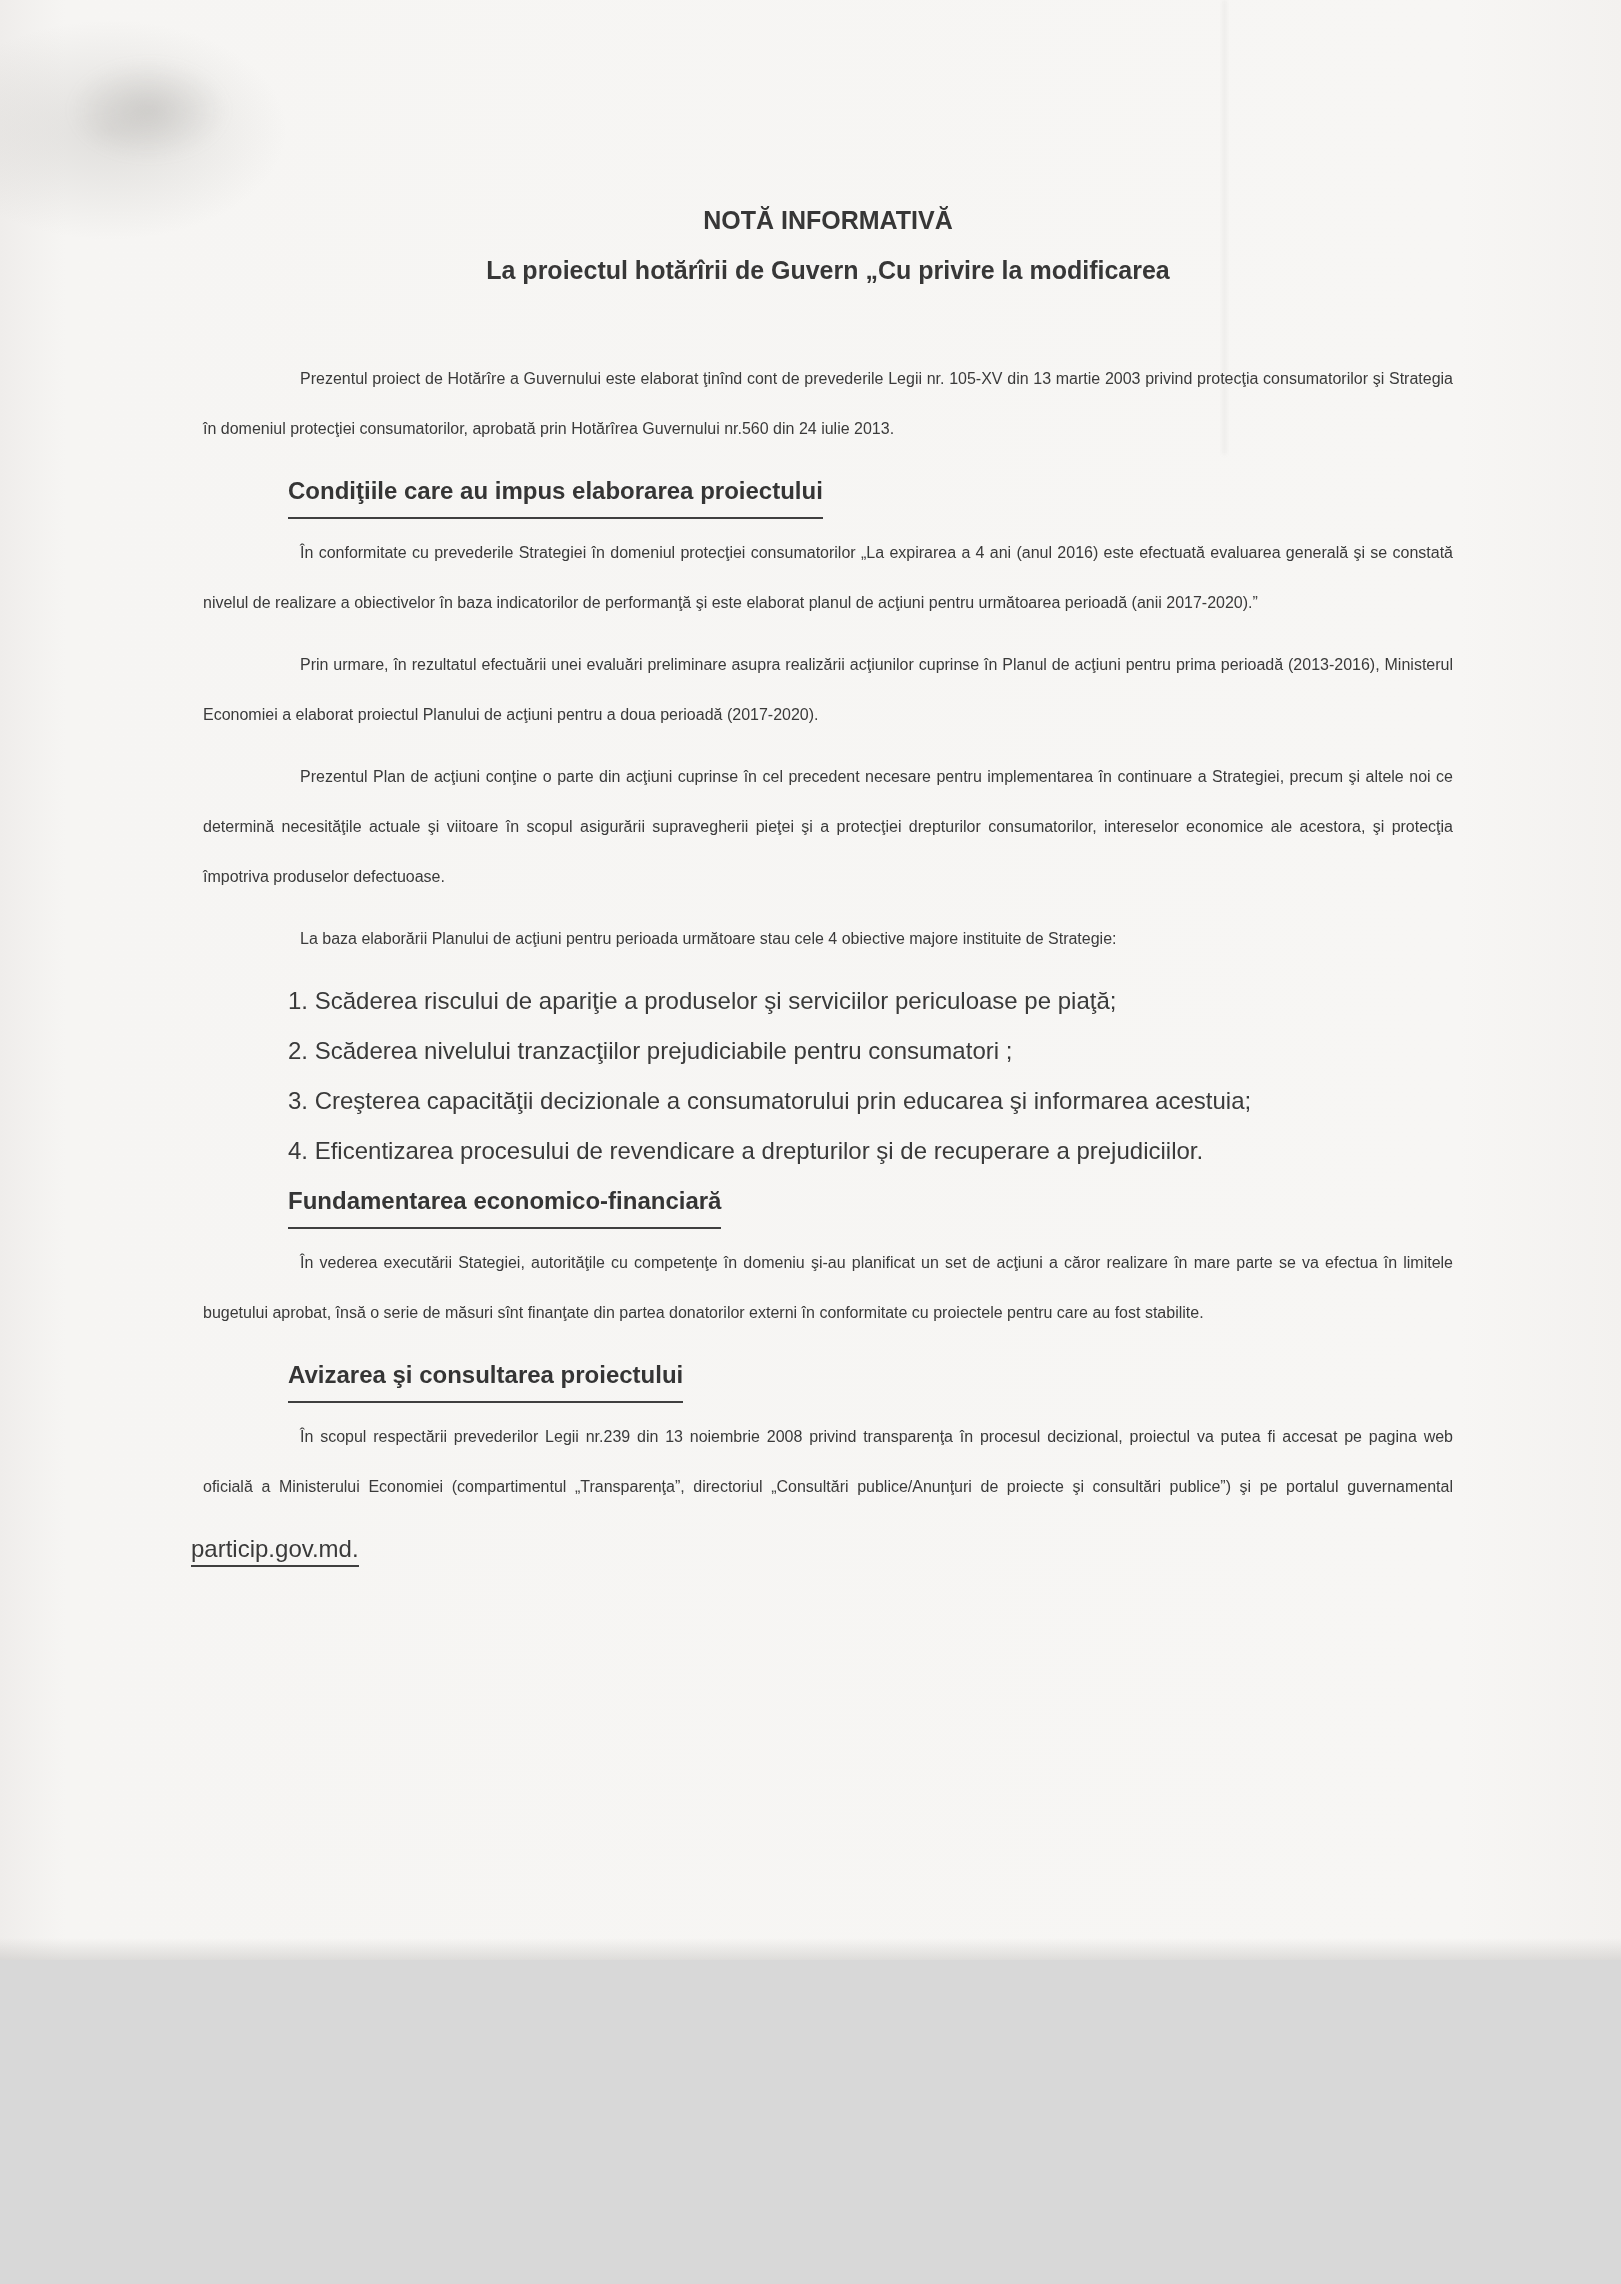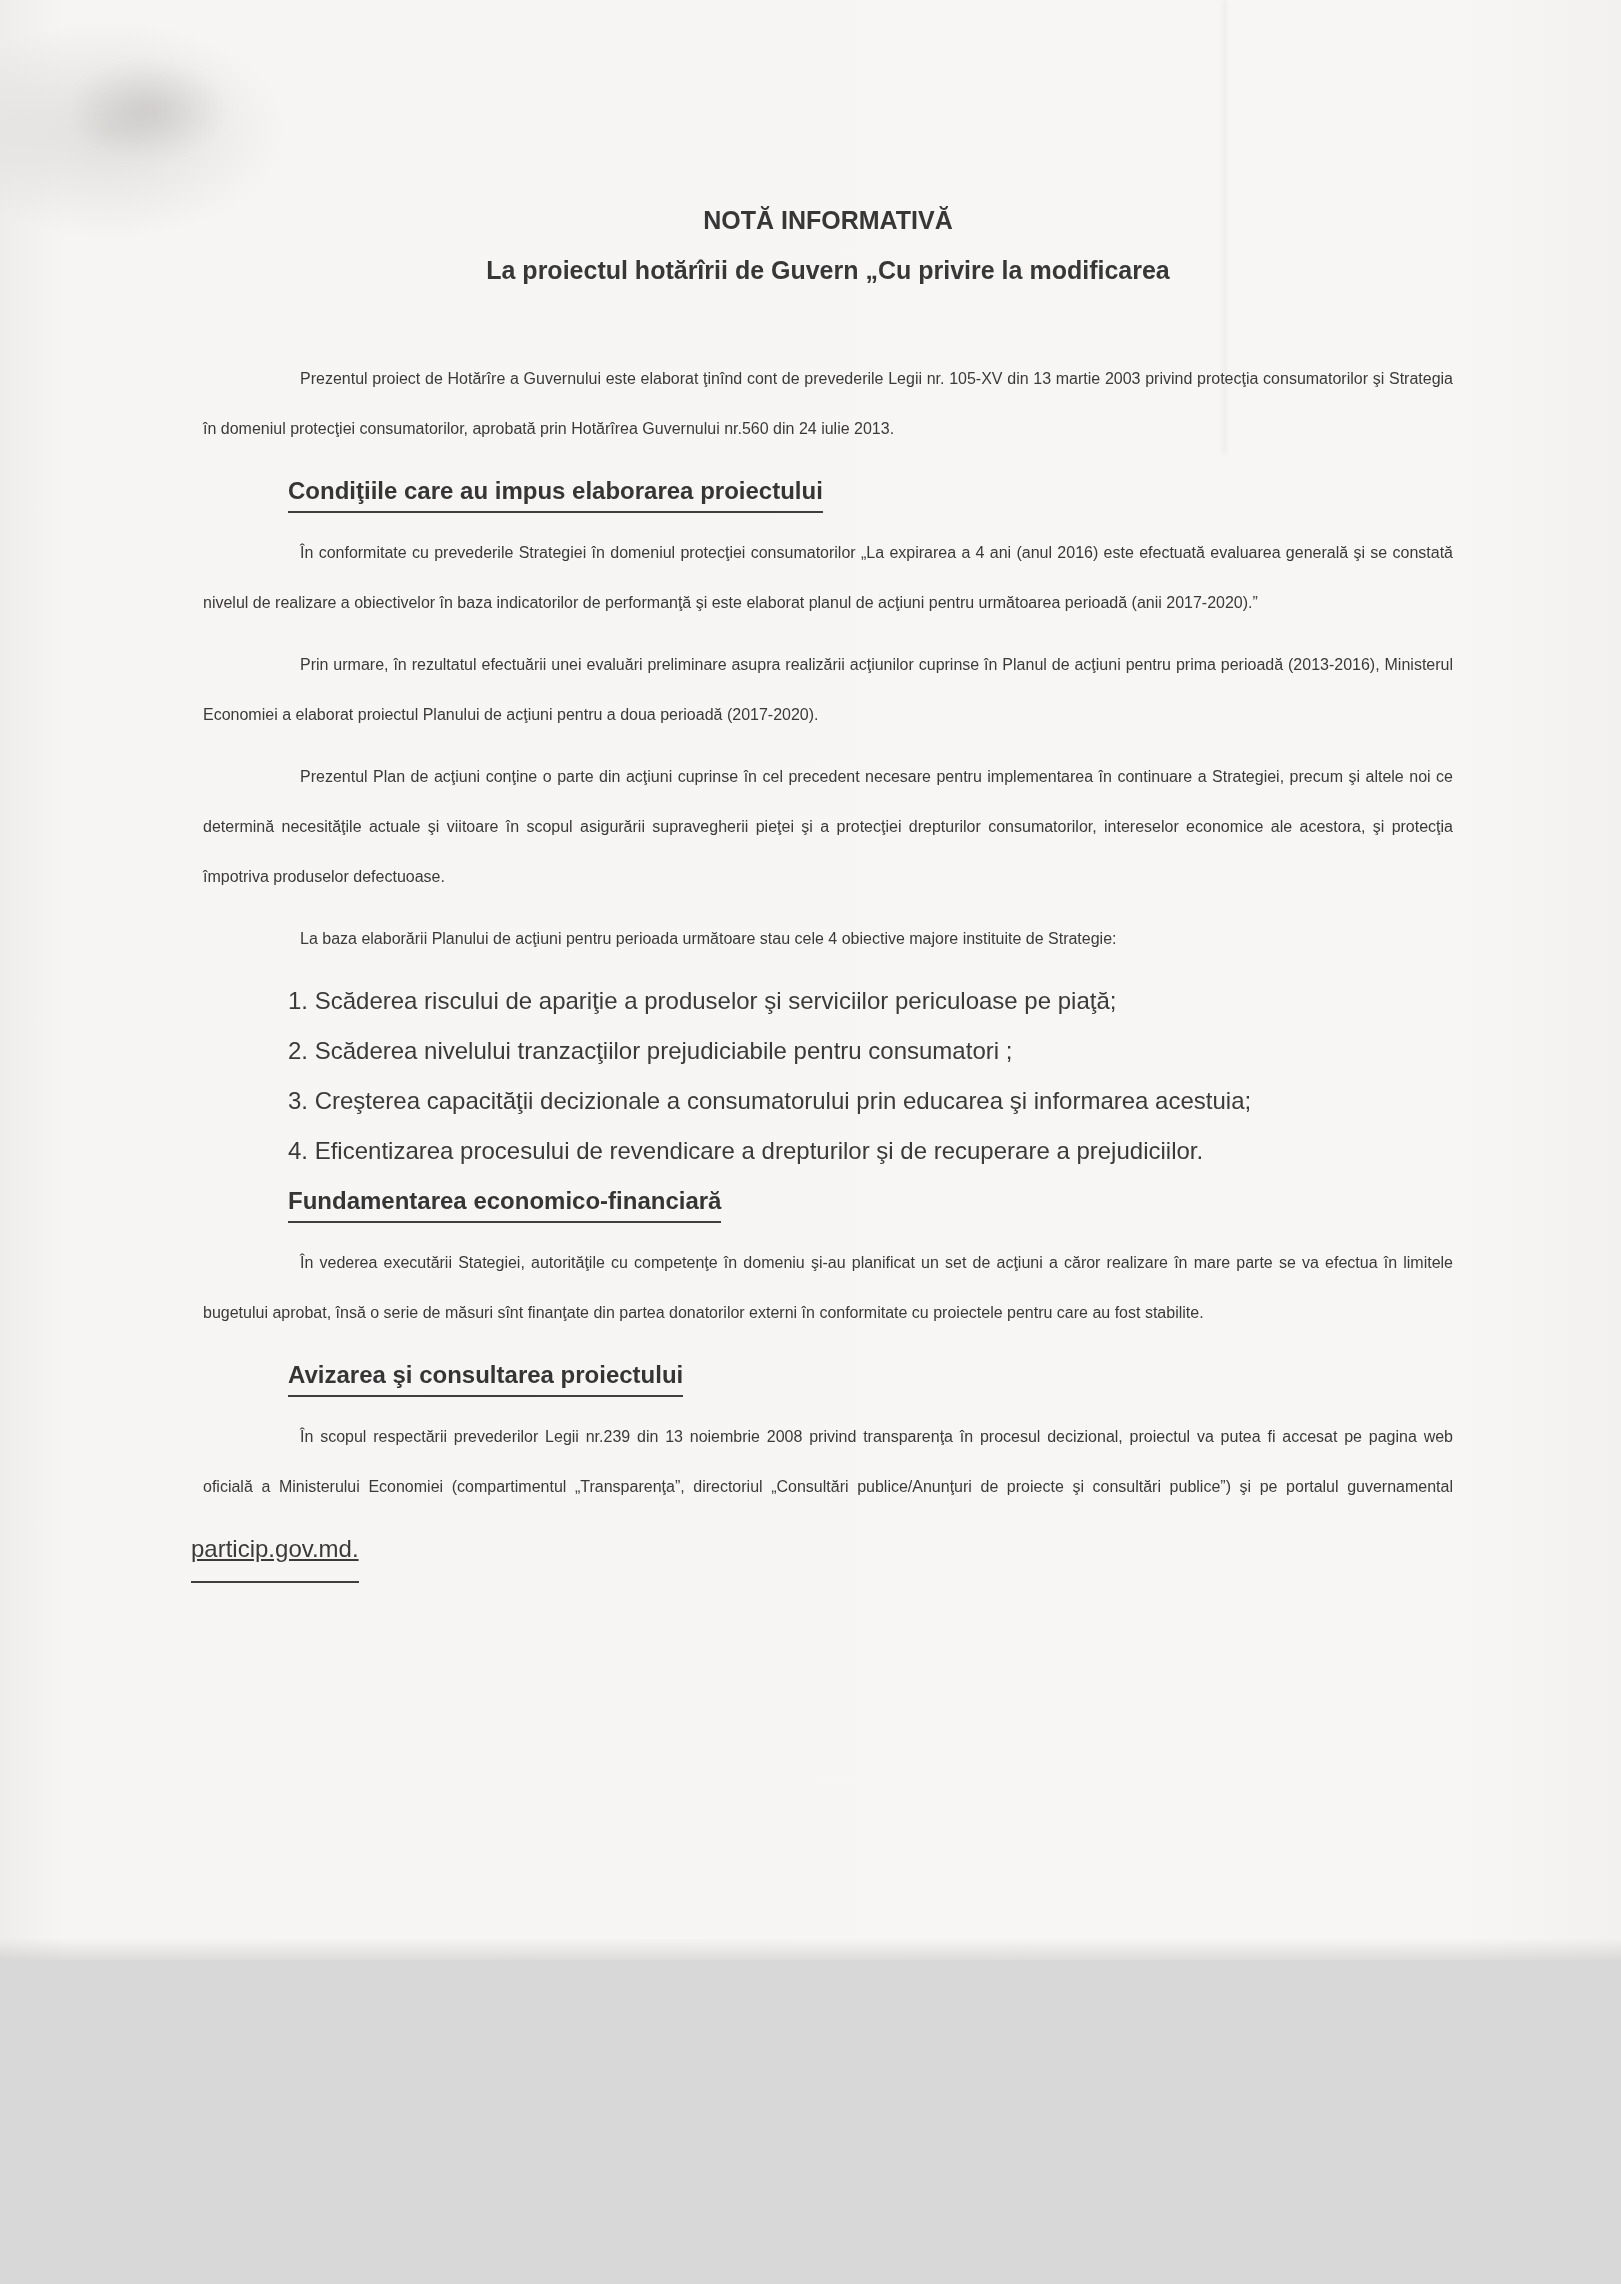--- a/index.html
+++ b/index.html
@@ -73,39 +73,38 @@
   .heading{
     margin:0;
     padding-left:97px;
     font-size:24px;
     line-height:50px;
     font-weight:bold;
     color:#353535;
   }
   .heading .hl{
     border-bottom:2.6px solid #3f3f3f;
-    padding-bottom:7px;
+    padding-bottom:13px;
   }
   .list-line{
     margin:0;
     padding-left:97px;
     font-size:24px;
     line-height:50px;
     color:#3a3a3a;
   }
   .link-line{
     margin:0;
     font-size:24px;
     line-height:50px;
   }
   .link-line .lk{
     border-bottom:2.6px solid #3f3f3f;
-    padding-bottom:19px;
+    padding-bottom:3px;
     color:#3a3a3a;
-    text-decoration:underline;
   }
   .sig-row{
     position:absolute;
     left:0; top:1971px;
     width:1622px;
     height:169px;
   }
   .sig-role{
     position:absolute;
     left:295px; top:31px;

